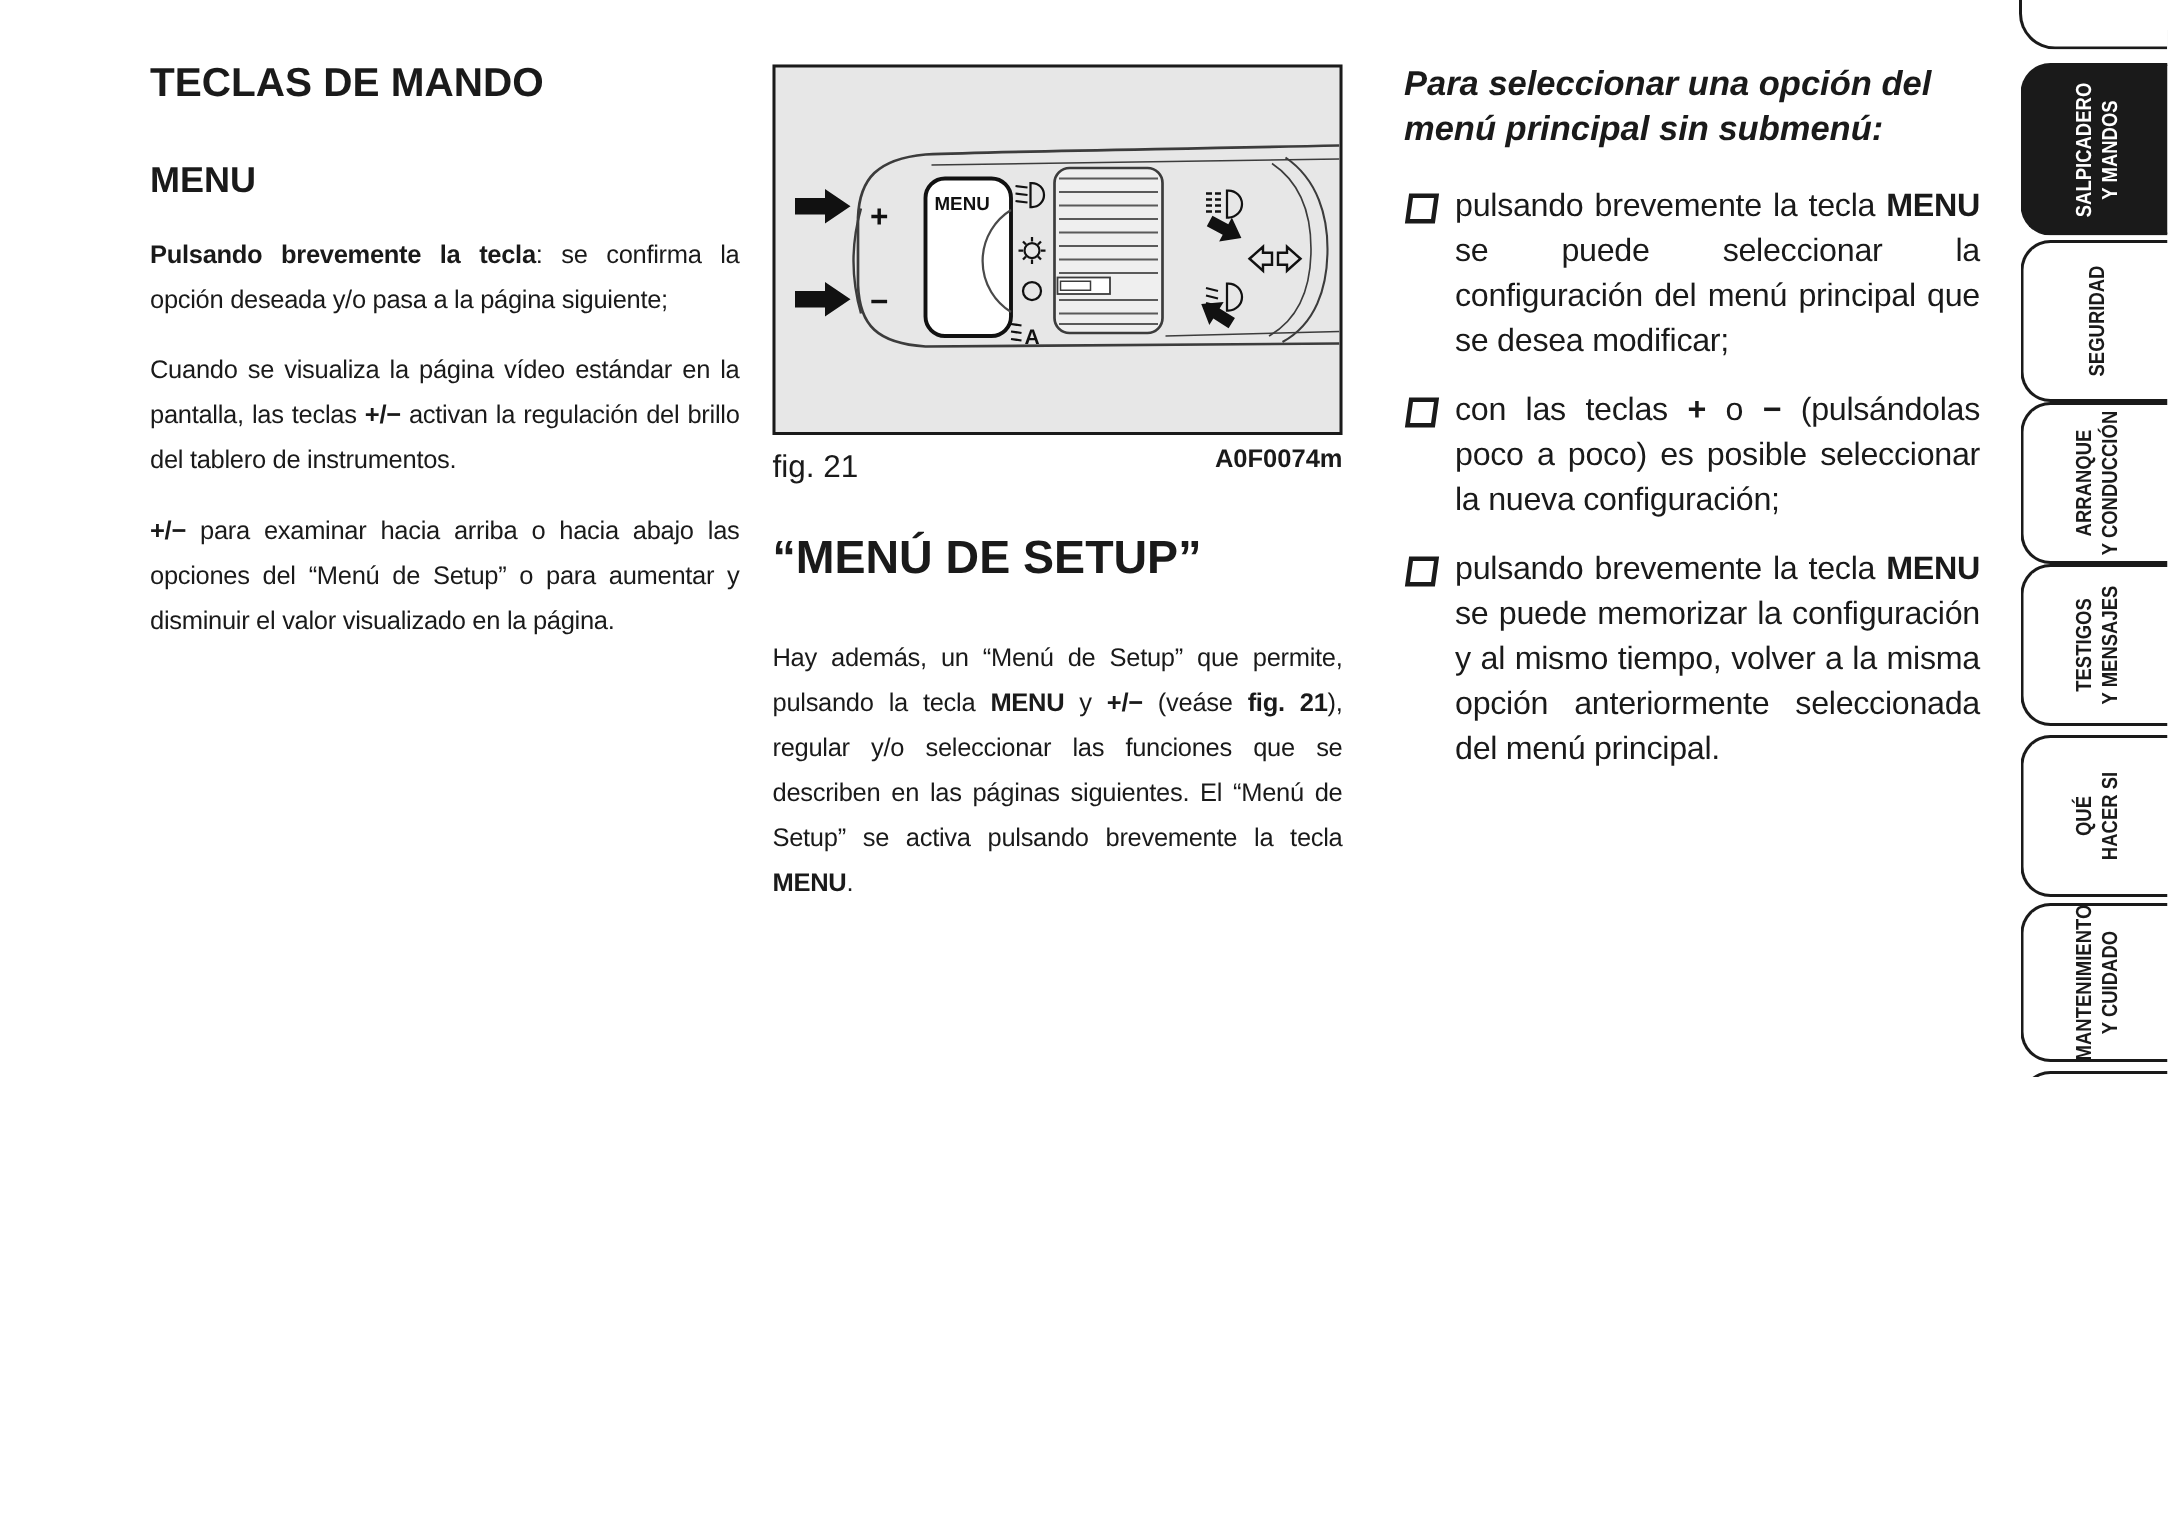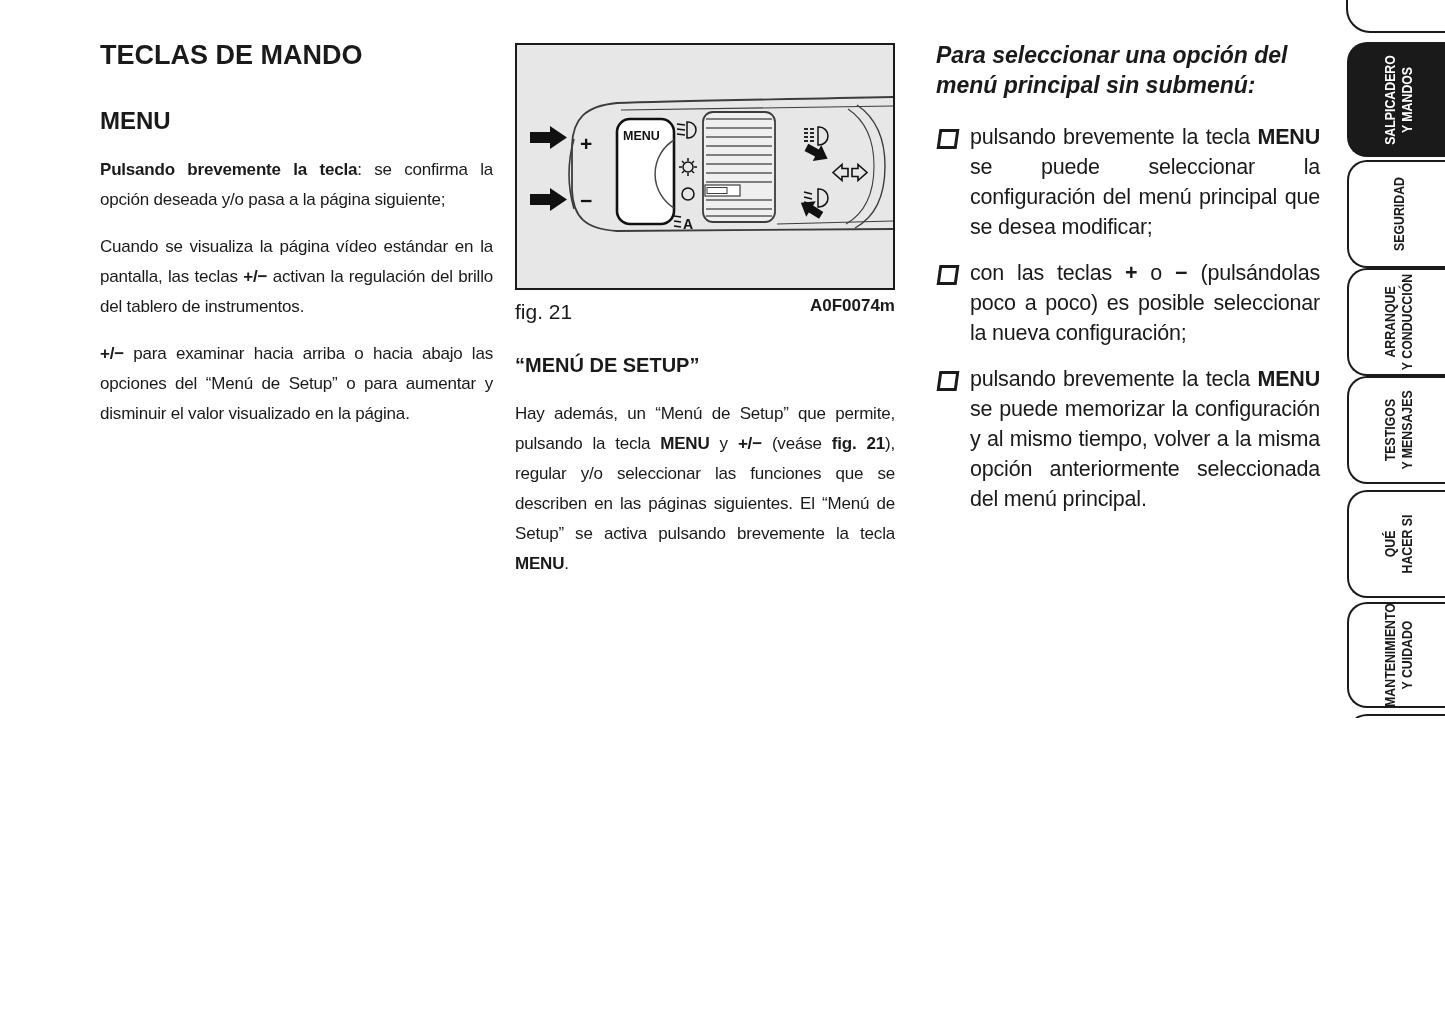--- a/index.html
+++ b/index.html
@@ -12,21 +12,21 @@
   #col-right{left:936px;width:384px;}
   h1.title{font-size:27px;font-weight:bold;margin:0 0 0 0;letter-spacing:0;}
   h2.sub{font-size:24px;font-weight:bold;margin:36px 0 0 0;}
   p.body{font-size:17px;line-height:30px;margin:17px 0 0 0;text-align:justify;letter-spacing:-0.2px;}
   p.body b{font-weight:bold;}
   
   .figure-box{width:376px;height:243px;border:2px solid #1a1a1a;background:#e7e7e7;}
   .figure-meta{display:flex;justify-content:space-between;align-items:flex-start;margin-top:4px;}
   .fig-caption{font-size:21px;margin-top:6px;}
   .fig-code{font-size:17px;font-weight:bold;margin-top:2px;}
-  h2.setup{font-size:20px;font-weight:bold;margin:30px 0 0 0;}
+  h2.setup{font-size:31px;font-weight:bold;margin:30px 0 0 0;}
   
   .r-head{font-size:23px;font-weight:bold;font-style:italic;line-height:30px;margin:0;}
   ul.bullets{list-style:none;margin:22px 0 0 0;padding:0;}
   ul.bullets li{display:flex;margin:16px 0 7px 0;}
   .sq-bullet{flex:0 0 14px;width:14px;height:14px;border:3px solid #1a1a1a;margin:7px 12px 0 2px;
              transform:skewX(-8deg);}
   .b-text{font-size:21.5px;line-height:30px;text-align:justify;letter-spacing:-0.2px;flex:1;}
   .b-text b{font-weight:bold;}
   
   .tab{position:absolute;right:-4px;width:100px;background:#ffffff;border:2px solid #1a1a1a;
@@ -156,21 +156,21 @@
           <polygon points="316,127.5 325,119.5 325,123.5 331,123.5 331,131.5 325,131.5 325,135.5"></polygon>
           <polygon points="350,127.5 341,119.5 341,123.5 335,123.5 335,131.5 341,131.5 341,135.5"></polygon>
         </g>
       </svg>
     </div>
     <div class="figure-meta">
       <span class="fig-caption">fig. 21</span>
       <span class="fig-code">A0F0074m</span>
     </div>
     <h2 class="setup">“MENÚ DE SETUP”</h2>
-    <p class="body" style="margin-top:22px;"><span>Hay además, un “Menú de Setup” que permite, pulsando la tecla </span><b>MENU</b><span> y </span><b>+/−</b><span> (veáse </span><b>fig. 21</b><span>), regular y/o seleccionar las funciones que se describen en las páginas siguientes. El “Menú de Setup” se activa pulsando brevemente la tecla </span><b>MENU</b><span>.</span></p>
+    <p class="body" style="margin-top:34px;"><span>Hay además, un “Menú de Setup” que permite, pulsando la tecla </span><b>MENU</b><span> y </span><b>+/−</b><span> (veáse </span><b>fig. 21</b><span>), regular y/o seleccionar las funciones que se describen en las páginas siguientes. El “Menú de Setup” se activa pulsando brevemente la tecla </span><b>MENU</b><span>.</span></p>
   </div>
 
   <div class="col" id="col-right">
     <p class="r-head">Para seleccionar una opción del menú principal sin submenú:</p>
     <ul class="bullets">
       <li>
         <span class="sq-bullet"></span>
         <div class="b-text"><span>pulsando brevemente la tecla </span><b>MENU</b><span> se puede seleccionar la configuración del menú principal que se desea modificar;</span></div>
       </li>
       <li>

